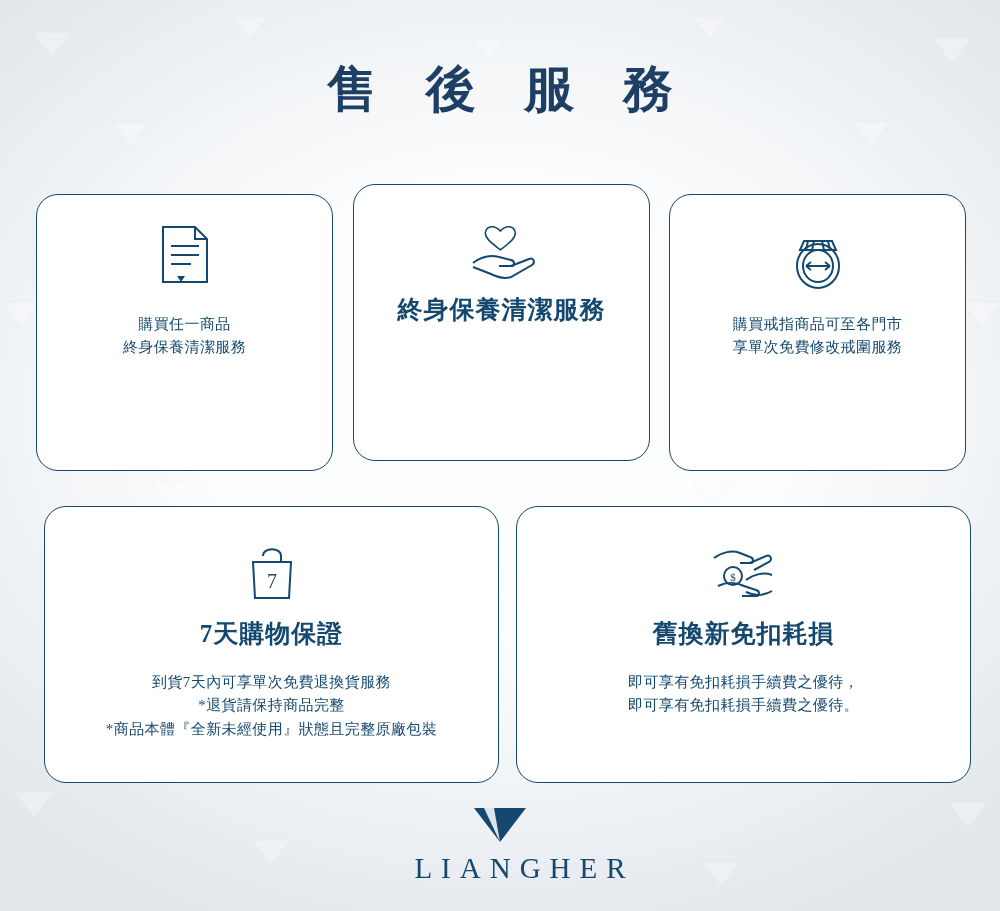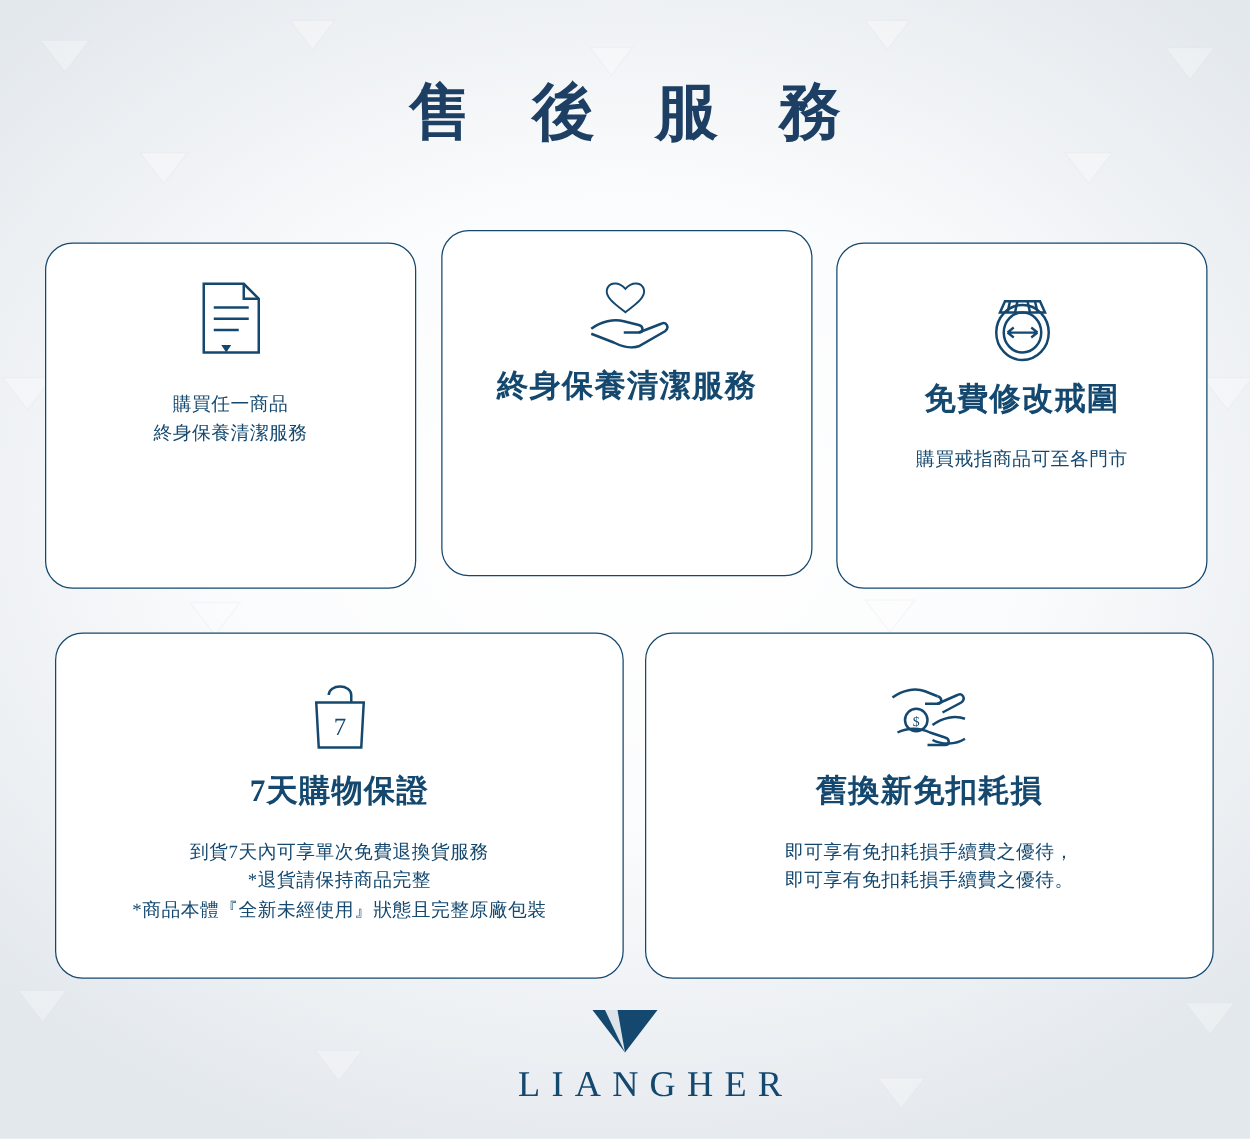--- a/index.html
+++ b/index.html
@@ -244,23 +244,23 @@
     <div class="card-inner">
       <div class="card-icon">
         <svg width="64" height="68" viewBox="0 0 64 68" fill="none" stroke="#14486f" stroke-width="2">
           <ellipse cx="32" cy="42" rx="21" ry="22"></ellipse>
           <ellipse cx="32" cy="42" rx="15" ry="16"></ellipse>
           <path d="M18 17 H46 L50 26 H14 Z"></path>
           <path d="M22 17 L20 26 M28 17 L26 26 M36 17 L38 26 M42 17 L44 26"></path>
           <path d="M20 42 H44 M20 42 L25 38 M20 42 L25 46 M44 42 L39 38 M44 42 L39 46" stroke-width="1.8"></path>
         </svg>
       </div>
-      <div class="card-title">免費修改戒圍</div>
       <div class="card-desc">
         <span class="line">購買戒指商品可至各門市</span>
+        <span class="line">享單次免費修改戒圍服務</span>
       </div>
     </div>
   </div>
 
   <div class="card card-wide" id="card-return">
     <div class="card-inner">
       <div class="card-icon">
         <svg width="62" height="68" viewBox="0 0 62 68" fill="none" stroke="#14486f" stroke-width="2">
           <path d="M22 20 C22 11 40 11 40 20 V26"></path>
           <path d="M12 26 H50 L48 62 H14 Z"></path>

